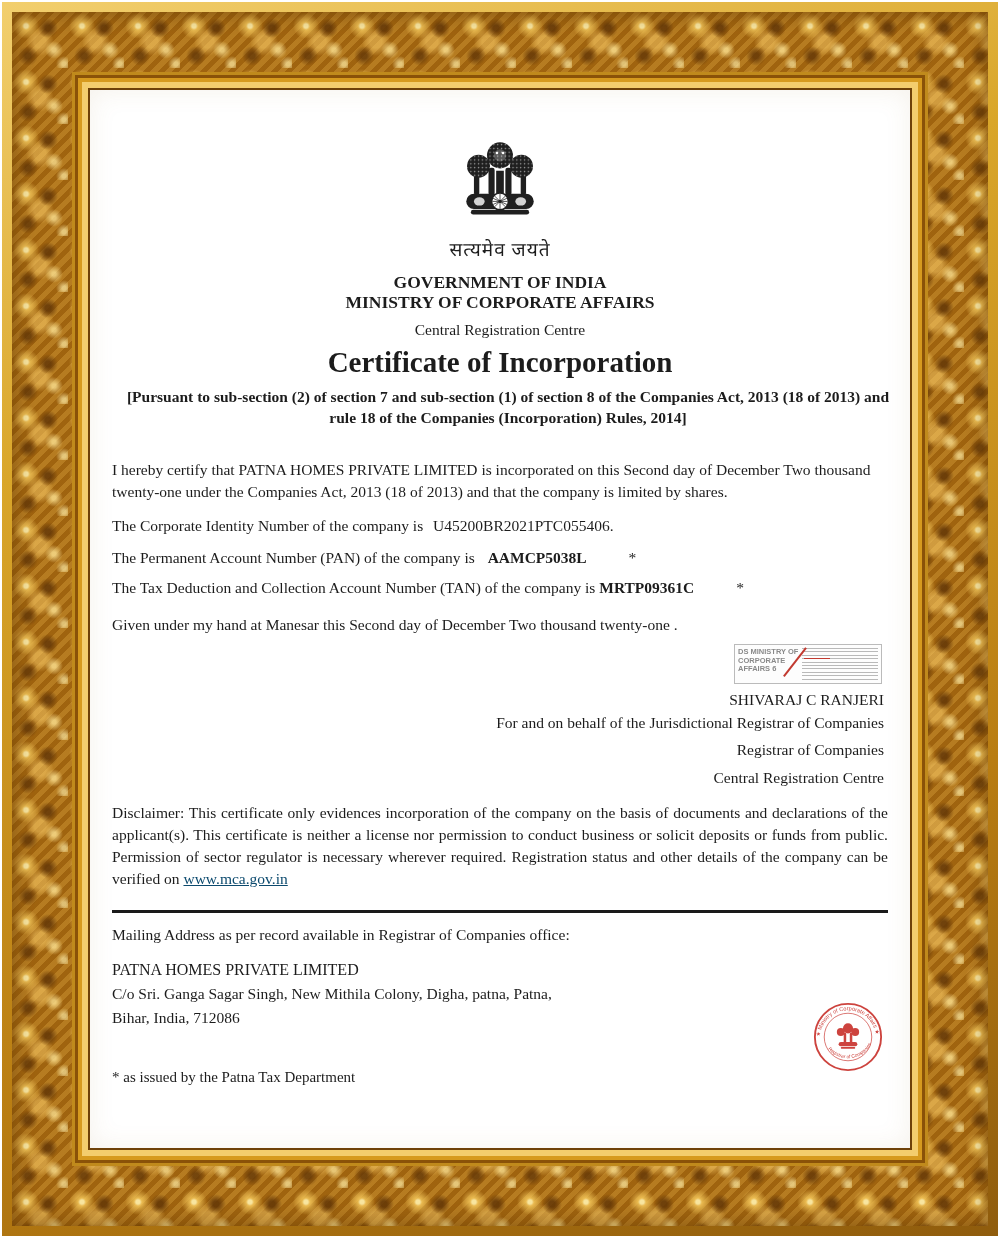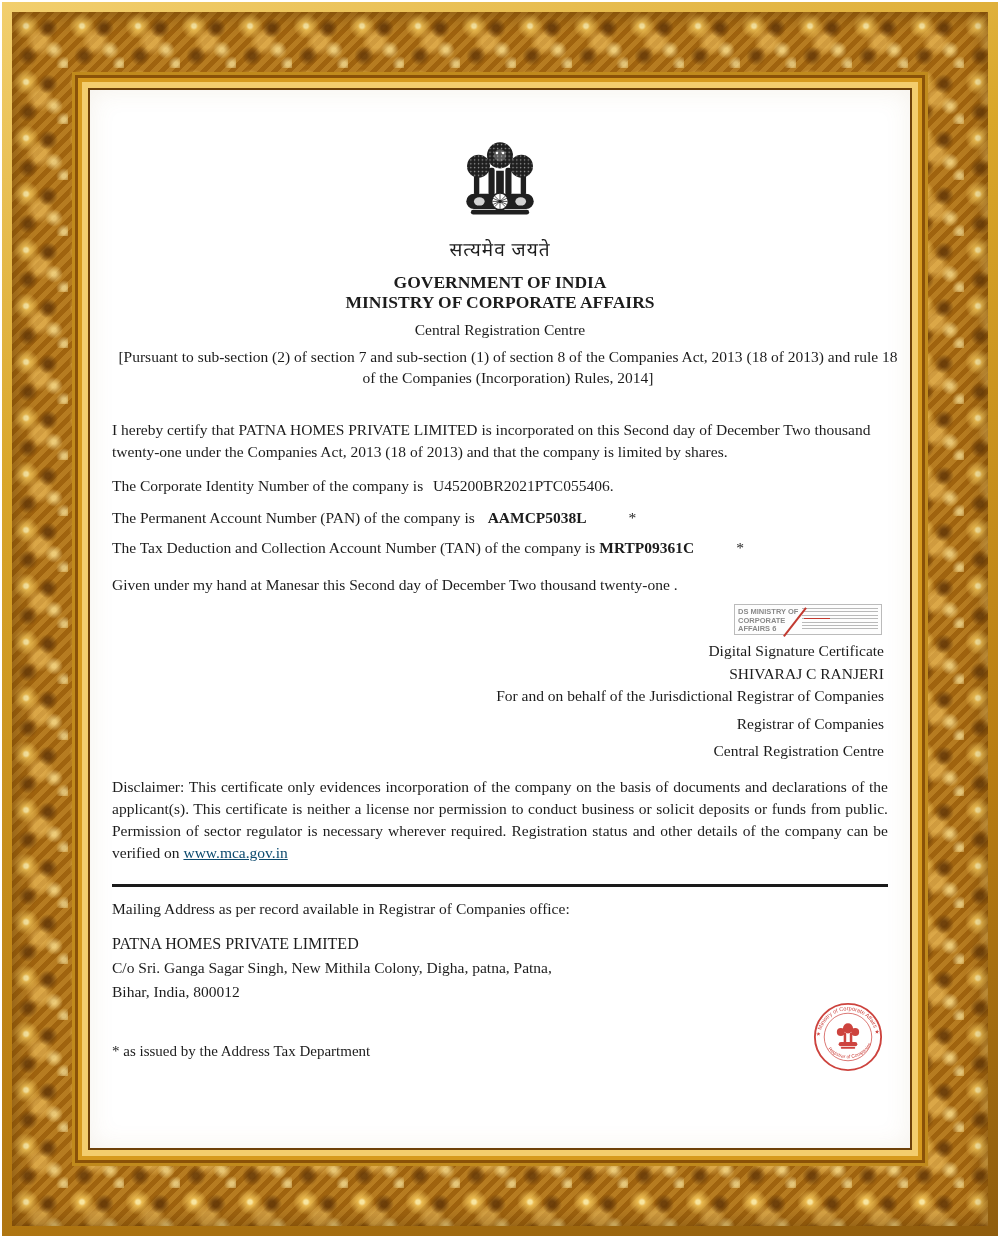--- a/index.html
+++ b/index.html
@@ -36,38 +36,38 @@
   .content{position:relative;height:100%;padding:0 22px;box-sizing:border-box;}
 
   
   .emblem-wrap{margin-top:45px;text-align:center;}
   .emblem-wrap svg{display:inline-block;}
   .motto{text-align:center;font-size:19px;margin-top:1px;letter-spacing:1px;}
   .gov-line{margin-top:10px;text-align:center;font-weight:bold;font-size:17.5px;line-height:20px;}
   .ministry-line{text-align:center;font-weight:bold;font-size:17.5px;line-height:20px;}
   .centre-line{margin-top:9px;text-align:center;font-size:15.5px;}
   .cert-title{margin-top:7px;text-align:center;font-weight:bold;font-size:29px;}
-  .pursuant{margin:7px auto 0;text-align:center;font-size:15.5px;line-height:21px;width:792px;}
+  .pursuant{margin:7px auto 0;text-align:center;font-size:15.5px;line-height:21px;width:792px;font-weight:bold;}
 
   
   .para{font-size:15.5px;line-height:22px;}
   .certify{margin-top:31px;}
   .cin{margin-top:29px;}
   .num-line{margin-top:14px;font-size:15.5px;}
   .tan{margin-top:12px;}
   .bold-val{font-weight:bold;}
   .val-gap{margin-left:6px;}
   .pan-gap{margin-left:9px;}
   .fn-star{margin-left:38px;}
   .given{margin-top:19px;font-size:15.5px;}
 
   
   .ds-row{margin-top:10px;display:flex;justify-content:flex-end;padding-right:6px;}
   .ds-stamp{
-    width:148px;height:31px;border:1px solid #bbb;background:#fdfdfd;
+    width:148px;height:40px;border:1px solid #bbb;background:#fdfdfd;
     display:flex;align-items:stretch;box-sizing:border-box;position:relative;
     font-family:"Liberation Sans","DejaVu Sans",sans-serif;
   }
   .ds-left{width:62px;padding:3px 0 0 3px;font-size:7.5px;line-height:8.5px;color:#8a8a8a;font-weight:bold;}
   .ds-right{flex:1;margin:3px 3px 3px 2px;position:relative;
     background:repeating-linear-gradient(180deg,#b9b9b9 0 1px,transparent 1px 3.4px);}
   .ds-redline{position:absolute;left:2px;top:10px;width:34%;height:1.4px;background:#c23a30;}
   .ds-slash{position:absolute;left:-8px;top:-4px;width:1.5px;height:36px;background:#c23a30;transform:rotate(38deg);}
 
   
@@ -133,20 +133,21 @@
           <circle cx="60" cy="86" r="2" fill="#1f1f1f"></circle>
           <ellipse cx="33" cy="86" rx="7" ry="5.5" fill="#ffffff" opacity="0.8"></ellipse>
           <ellipse cx="87" cy="86" rx="7" ry="5.5" fill="#ffffff" opacity="0.8"></ellipse>
         </svg>
         <div class="motto">सत्यमेव जयते</div>
       </div>
 
       <div class="gov-line">GOVERNMENT OF INDIA</div>
       <div class="ministry-line">MINISTRY OF CORPORATE AFFAIRS</div>
       <div class="centre-line">Central Registration Centre</div>
+      <div class="cert-title">Certificate of Incorporation</div>
       <div class="pursuant">[Pursuant to sub-section (2) of section 7 and sub-section (1) of section 8 of the Companies Act, 2013 (18 of 2013) and rule 18 of the Companies (Incorporation) Rules, 2014]</div>
 
       <div class="para certify">I hereby certify that PATNA HOMES PRIVATE LIMITED is incorporated on this Second day of December Two thousand twenty-one under the Companies Act, 2013 (18 of 2013) and that the company is limited by shares.</div>
 
       <div class="num-line cin">
         <span>The Corporate Identity Number of the company is</span>
         <span class="val-gap">U45200BR2021PTC055406.</span>
       </div>
 
       <div class="num-line">
@@ -167,39 +168,38 @@
         <div class="ds-stamp">
           <div class="ds-left">DS MINISTRY OF CORPORATE AFFAIRS 6</div>
           <div class="ds-right">
             <div class="ds-redline"></div>
             <div class="ds-slash"></div>
           </div>
         </div>
       </div>
 
       <div class="sig-block">
-        <div class="sig-line">Digital Signature Certificate</div>
         <div class="sig-line">SHIVARAJ C RANJERI</div>
         <div class="sig-line">For and on behalf of the Jurisdictional Registrar of Companies</div>
         <div class="sig-line sig-sp">Registrar of Companies</div>
         <div class="sig-line sig-sp">Central Registration Centre</div>
       </div>
 
       <div class="para disclaimer">
         <span>Disclaimer: This certificate only evidences incorporation of the company on the basis of documents and declarations of the applicant(s). This certificate is neither a license nor permission to conduct business or solicit deposits or funds from public. Permission of sector regulator is necessary wherever required. Registration status and other details of the company can be verified on </span><a class="mca-link">www.mca.gov.in</a>
       </div>
 
       <hr class="sep">
 
       <div class="mailing-head">Mailing Address as per record available in Registrar of Companies office:</div>
       <div class="company-name">PATNA HOMES PRIVATE LIMITED</div>
       <div class="addr">C/o Sri. Ganga Sagar Singh, New Mithila Colony, Digha, patna, Patna,</div>
-      <div class="addr">Bihar, India, 800012</div>
-
-      <div class="footnote">* as issued by the Address Tax Department</div>
+      <div class="addr">Bihar, India, 712086</div>
+
+      <div class="footnote">* as issued by the Patna Tax Department</div>
 
       <svg class="red-seal" viewBox="0 0 100 100">
         <circle cx="50" cy="50" r="46" fill="none" stroke="#c9342e" stroke-width="2.6"></circle>
         <circle cx="50" cy="50" r="33" fill="none" stroke="#c9342e" stroke-width="1"></circle>
         <defs>
           <path id="sealTopArc" d="M 11,52 A 39,39 0 0 1 89,52" fill="none"></path>
           <path id="sealBotArc" d="M 17,58 A 36,36 0 0 0 83,58" fill="none"></path>
         </defs>
         <text font-size="7.8" fill="#c9342e" font-family="Liberation Sans, sans-serif">
           <textPath href="#sealTopArc" startOffset="2%">★ Ministry of Corporate Affairs ★</textPath>

